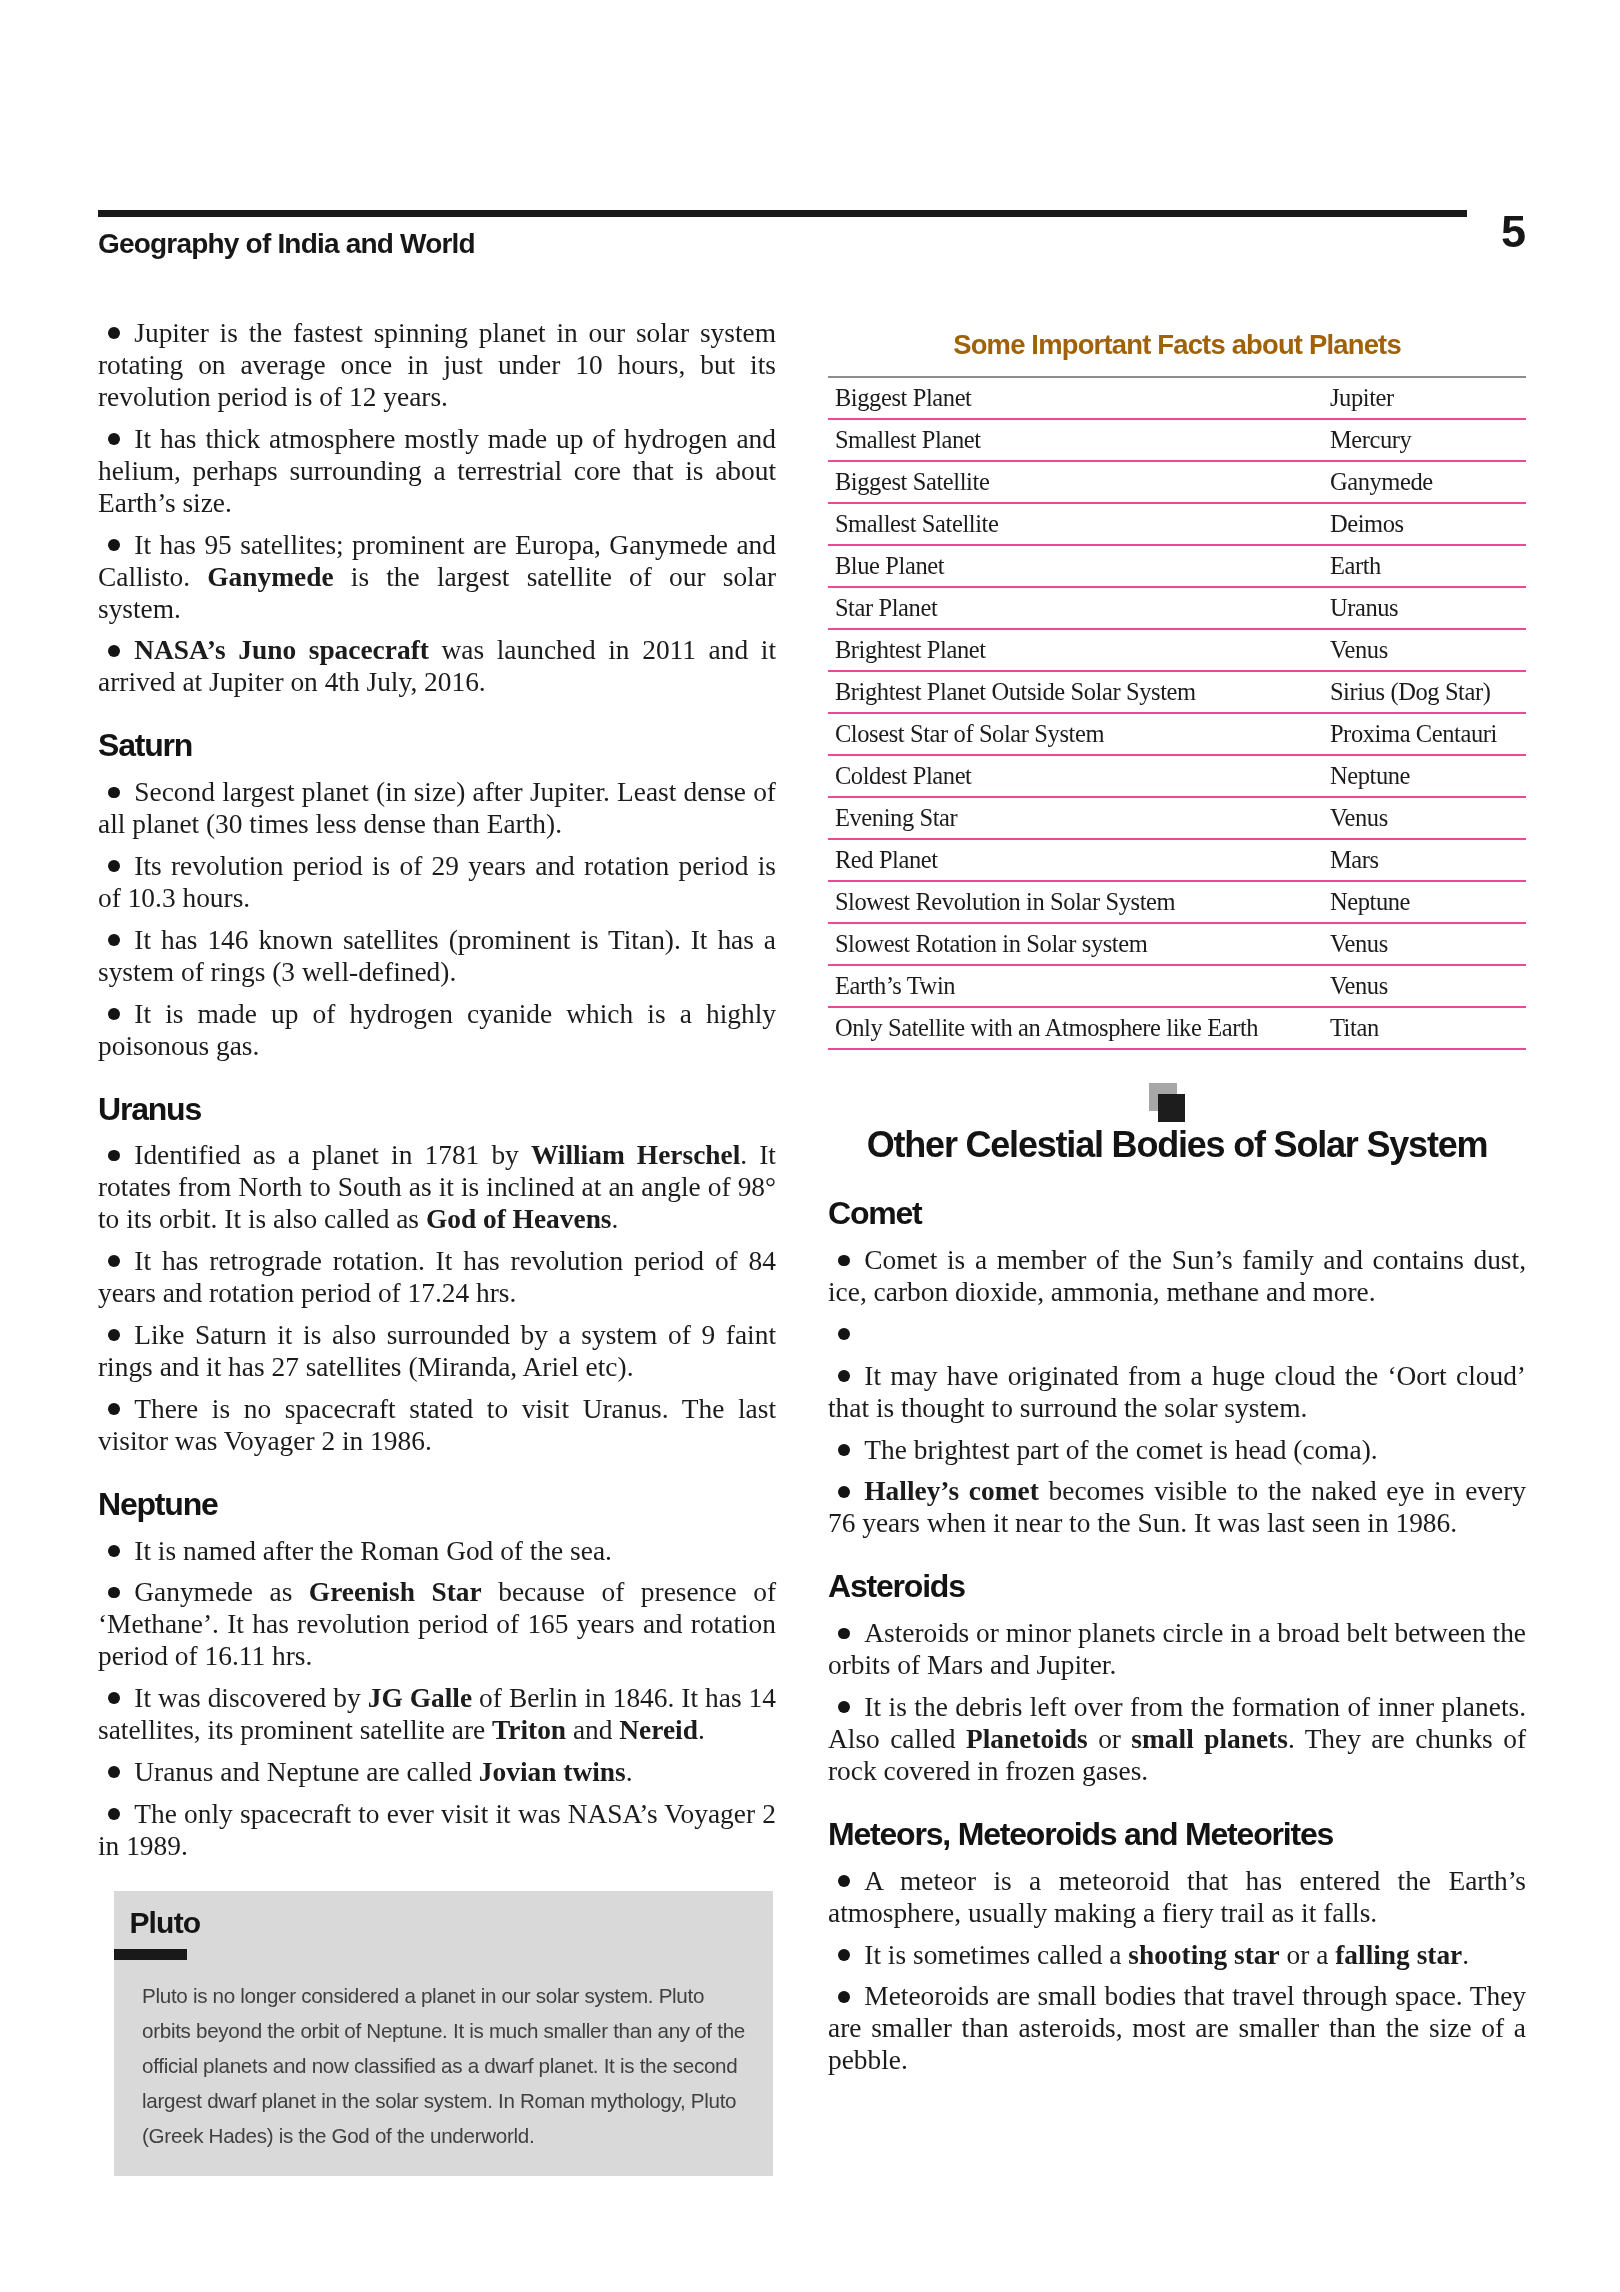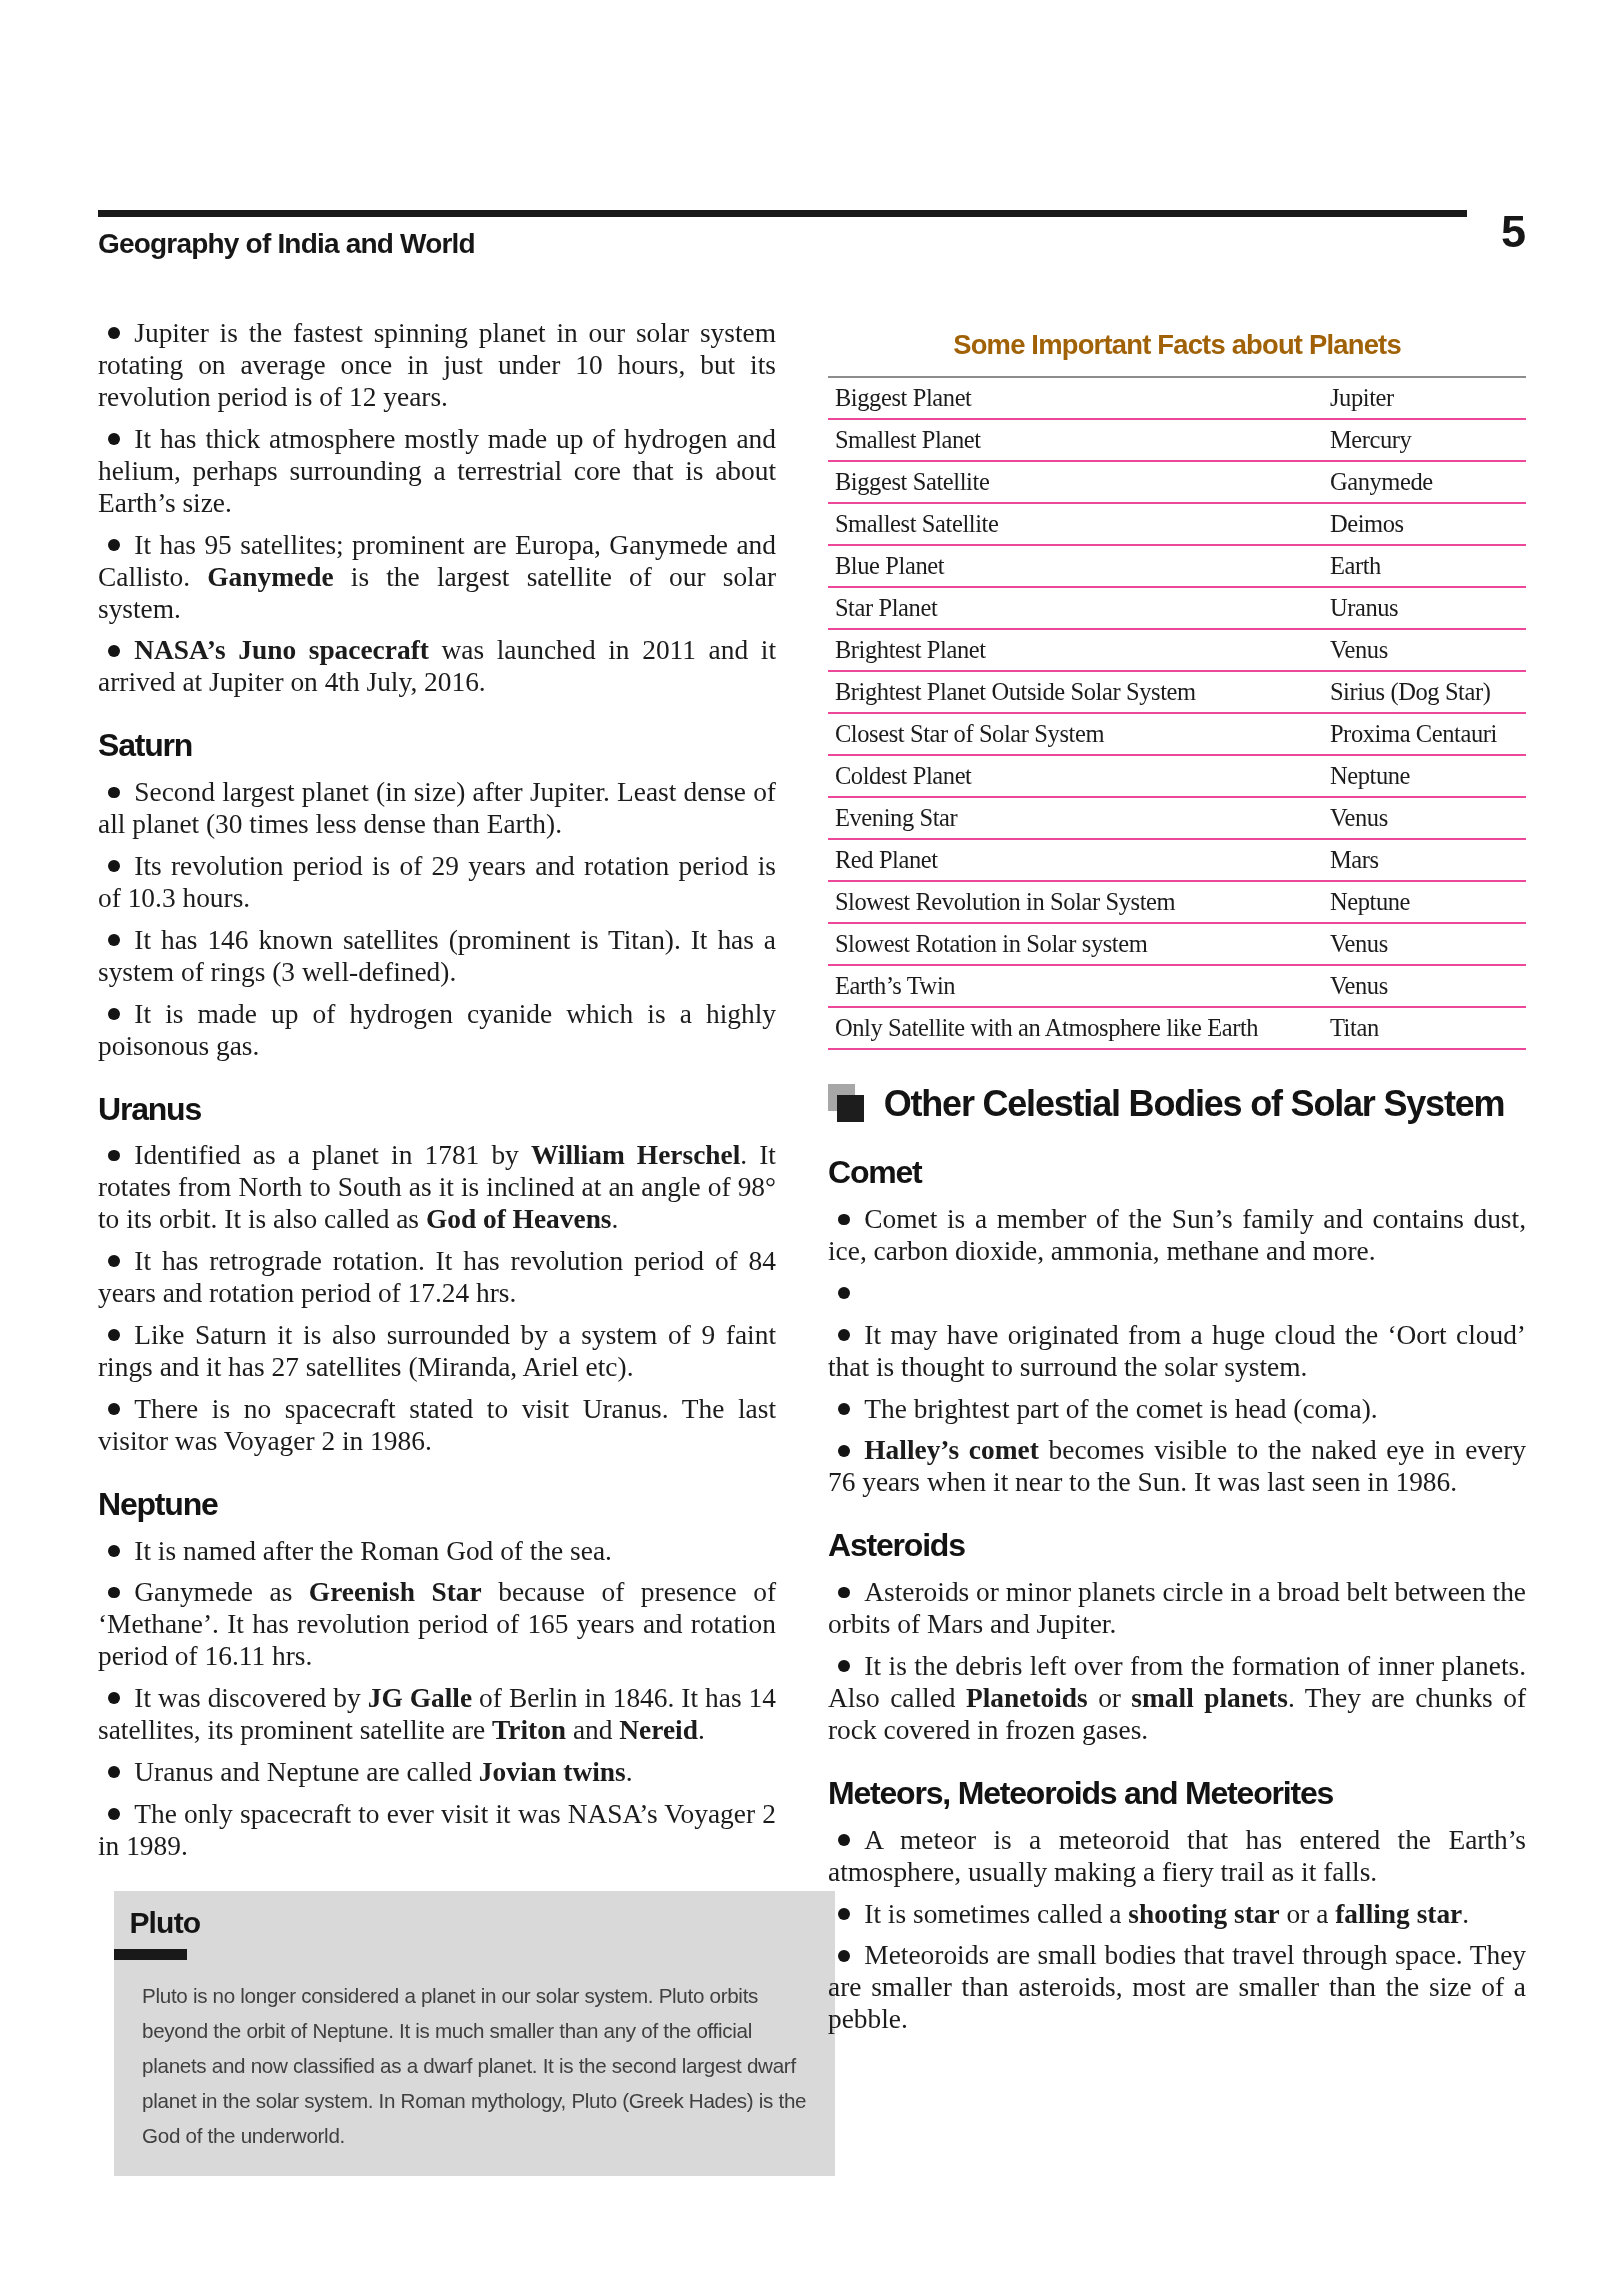--- a/index.html
+++ b/index.html
@@ -56,28 +56,28 @@
     border-bottom:2px solid #ec4899;
     font-size:24.5px;letter-spacing:-0.4px;
   }
   .flabel{flex:0 0 495px;padding-left:6.9px;white-space:nowrap;overflow:hidden;}
   .fvalue{flex:1;white-space:nowrap;}
   
   .big-heading{
     display:flex;align-items:center;
     margin:33px 0 5.9px 0;
     font-family:"Liberation Sans","DejaVu Sans",sans-serif;
-    font-weight:700;font-size:36px;letter-spacing:-1.2px;color:#141414;
+    font-weight:700;font-size:36px;letter-spacing:-1.2px;color:#141414;flex-direction:column;
   }
   .marker{position:relative;display:inline-block;width:39px;height:41px;margin-right:16.7px;flex:0 0 auto;}
   .m-gray{position:absolute;left:0;top:0;width:27.4px;height:27.4px;background:#a7a7a7;}
   .m-black{position:absolute;left:8.8px;top:10.8px;width:27.4px;height:27.4px;background:#1d1d1d;}
   
   .pluto-box{
-    margin:29px 0 0 15.7px;width:721px;box-sizing:border-box;
+    margin:29px 0 0 15.7px;width:659px;box-sizing:border-box;
     background:#d9d9d9;
     padding:15.7px 19.6px 23.5px 13.7px;
   }
   .pluto-heading{
     font-family:"Liberation Sans","DejaVu Sans",sans-serif;
     font-weight:700;font-size:30px;letter-spacing:-0.8px;color:#151515;
     margin:0 0 0 2px;
   }
   .pluto-bar{width:73px;height:10.8px;background:#191919;margin:8.8px 0 0 -13.7px;}
   .pluto-text{

